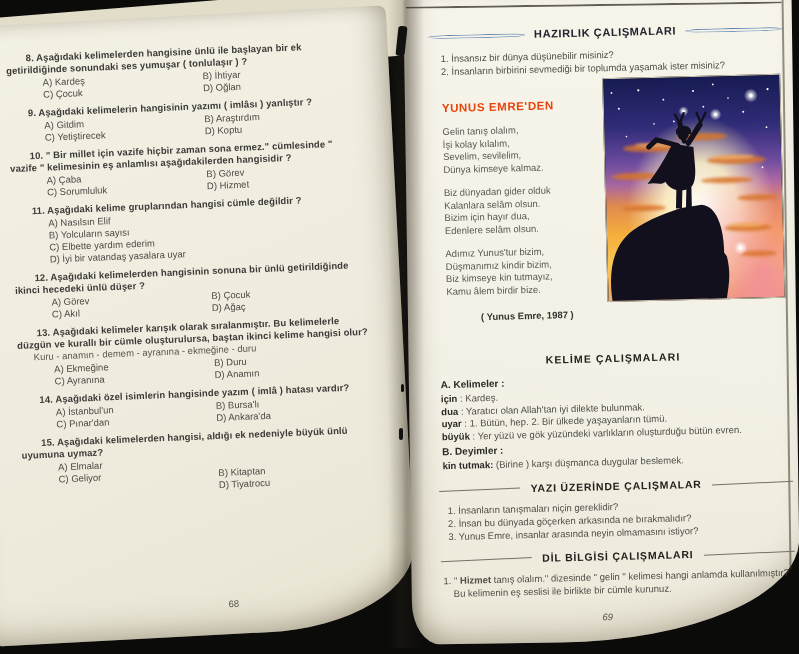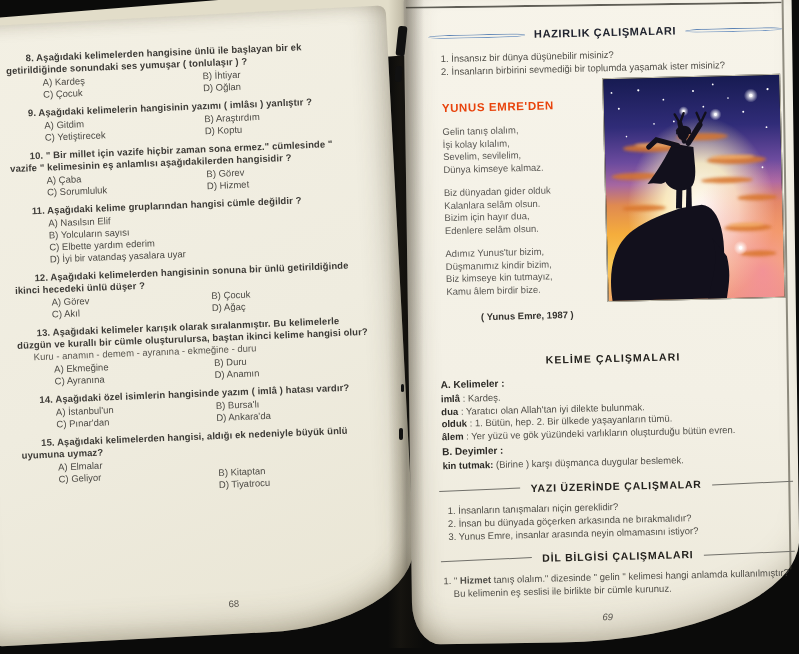--- a/index.html
+++ b/index.html
@@ -365,24 +365,24 @@
             <path d="M76,46 L71,37 M76,46 L80,36" stroke-width="2.4"></path>
           </g>
         </svg>
       </div>
     </div>
 
     <div class="sec-center">KELİME  ÇALIŞMALARI</div>
 
     <div class="sub-title">A. Kelimeler :</div>
     <div class="dict" id="kelimeler">
-        <div><b>imlâ</b><span> : Kardeş.</span></div>
+        <div><b>için</b><span> : Kardeş.</span></div>
         <div><b>dua</b><span> : Yaratıcı olan Allah'tan iyi dilekte bulunmak.</span></div>
-        <div><b>olduk</b><span> : 1. Bütün, hep. 2. Bir ülkede yaşayanların tümü.</span></div>
-        <div><b>âlem</b><span> : Yer yüzü ve gök yüzündeki varlıkların oluşturduğu bütün evren.</span></div>
+        <div><b>uyar</b><span> : 1. Bütün, hep. 2. Bir ülkede yaşayanların tümü.</span></div>
+        <div><b>büyük</b><span> : Yer yüzü ve gök yüzündeki varlıkların oluşturduğu bütün evren.</span></div>
       </div>
 
     <div class="sub-title">B. Deyimler :</div>
     <div class="dict" id="deyimler">
         <div><b>kin tutmak:</b><span> (Birine ) karşı düşmanca duygular beslemek.</span></div>
       </div>
 
     <div class="hdr-line">
       <span class="thin-rule"></span>
       <span>YAZI  ÜZERİNDE  ÇALIŞMALAR</span>

